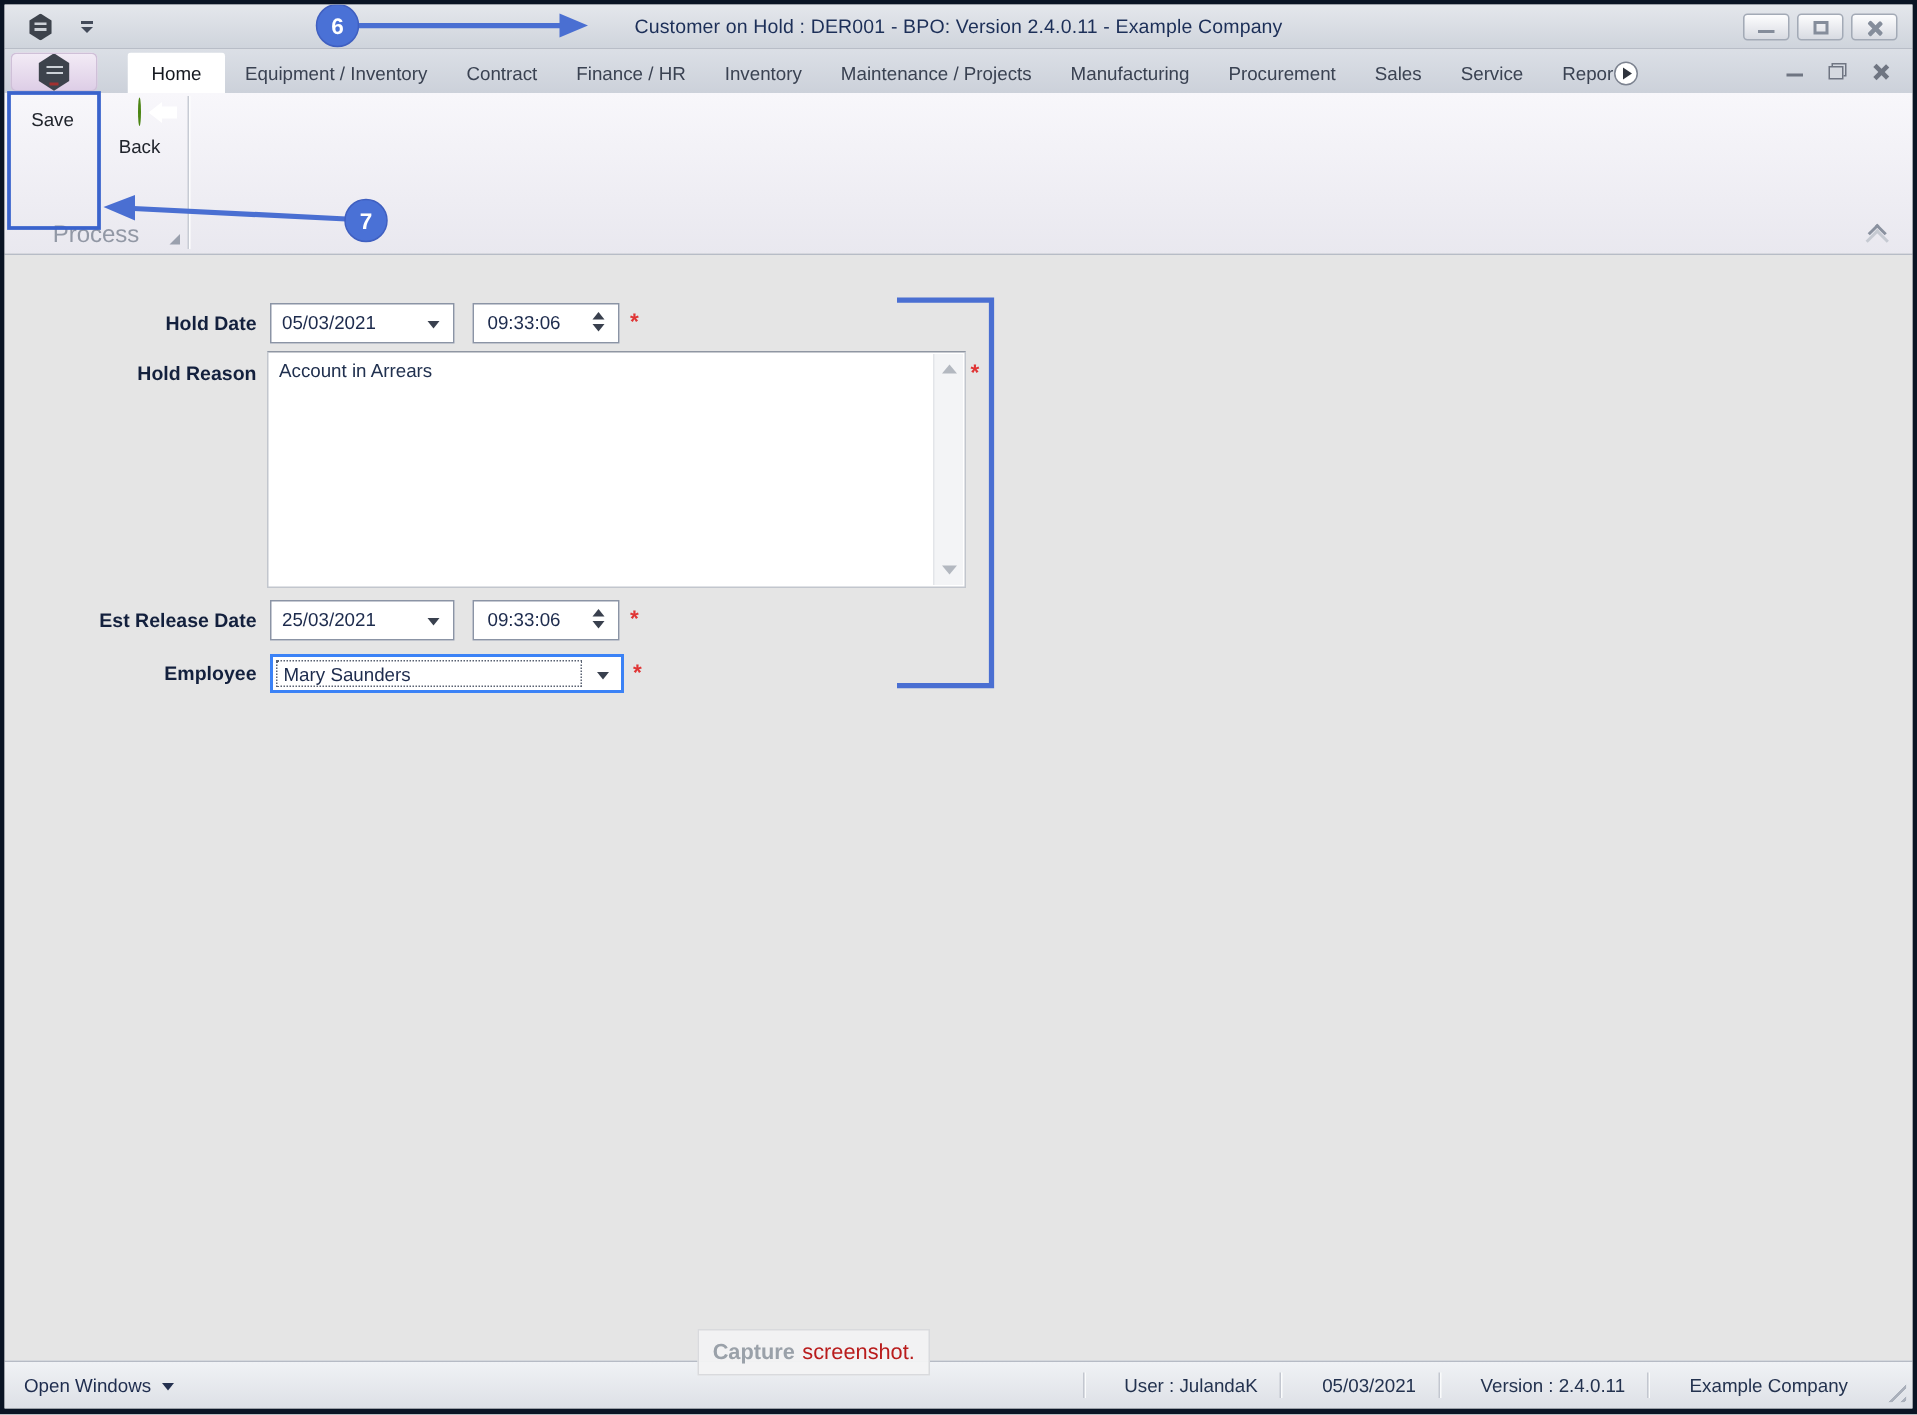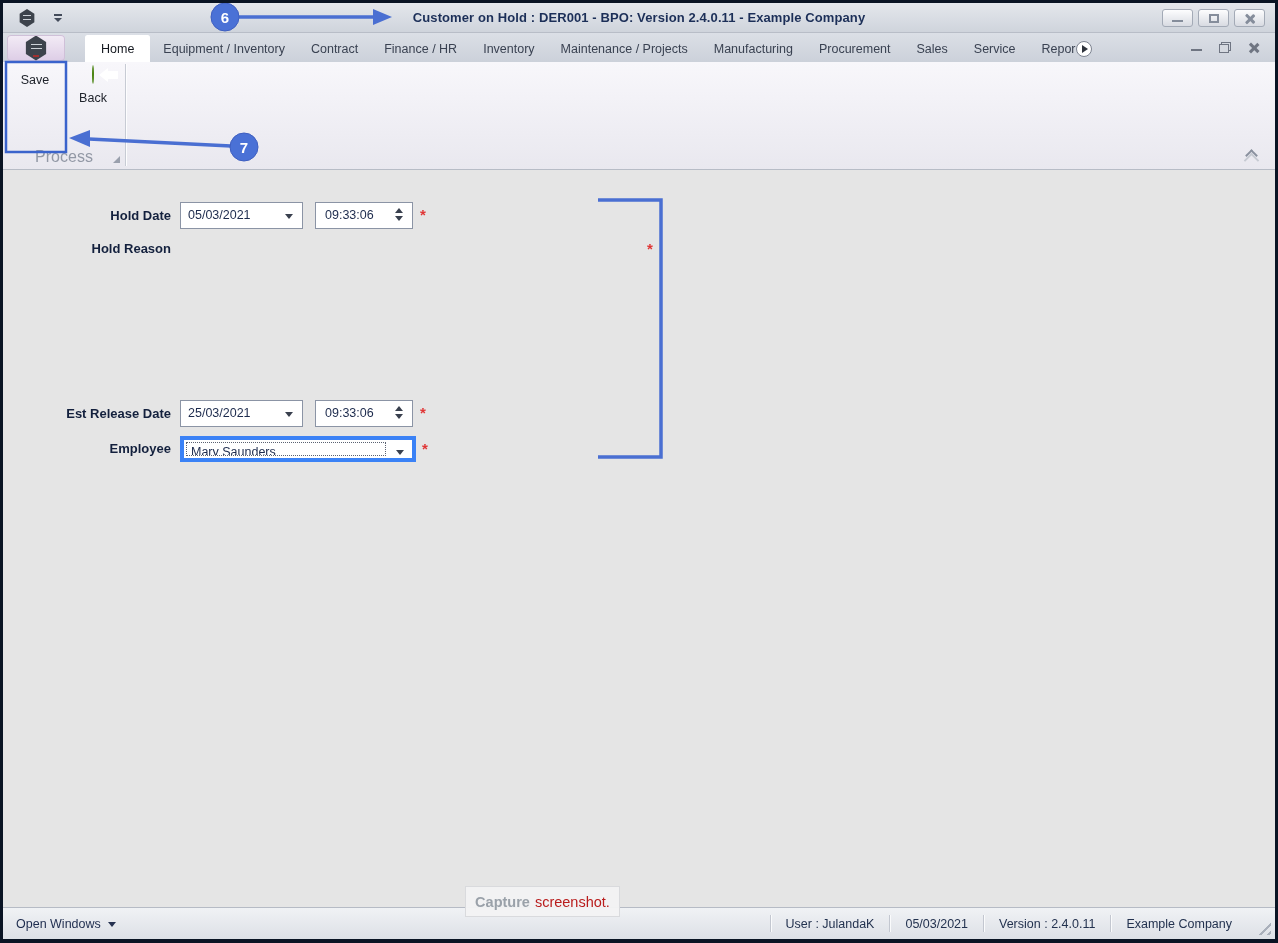--- a/index.html
+++ b/index.html
@@ -25,21 +25,21 @@
   .app-icon-small i, .app-icon-big i{
     position:absolute; left:25%; top:35%; width:50%; height:30%;
     background:repeating-linear-gradient(#ccd1d7 0 1.5px, transparent 1.5px 4px);
   }
   .qat-arrow{ position:absolute; left:50px; top:11px; width:9px; }
   .qat-arrow .bar{ display:block; width:8px; height:1.5px; background:#434b5a; margin:0 auto 2px; }
   .qat-arrow .tri{ display:block; width:0; height:0; margin:0 auto;
     border-left:4px solid transparent; border-right:4px solid transparent; border-top:4px solid #434b5a; }
   .title-text{
     position:absolute; left:0; right:0; top:0; height:30px; line-height:29px;
-    text-align:center; font-size:13px; font-weight:bold; color:#1c2f58; letter-spacing:.1px;
+    text-align:center; font-size:13px; font-weight:normal; color:#1c2f58; letter-spacing:.1px;
   }
   .win-controls{ position:absolute; right:10px; top:6px; display:flex; gap:5px; }
   .win-btn{
     width:31px; height:18px; border:1px solid #a3aab6; border-radius:3px;
     background:linear-gradient(#fdfdfe,#d8dbe2);
     display:flex; align-items:center; justify-content:center; cursor:default;
   }
   .glyph-min{ width:11px; height:2.5px; background:#858d9b; margin-top:6px; }
   .glyph-max{ width:10px; height:9px; border:2px solid #858d9b; }
   .glyph-x{ position:relative; width:11px; height:11px; }
@@ -185,21 +185,21 @@
     position:absolute; right:1px; top:1px; bottom:1px; width:20px;
     background:#f3f4f6; border-left:1px solid #e3e5e9;
   }
   .memo-scroll .up{ position:absolute; top:7px; left:50%; transform:translateX(-50%);
     width:0; height:0; border-left:5px solid transparent; border-right:5px solid transparent; border-bottom:6px solid #b3b8c0; }
   .memo-scroll .down{ position:absolute; bottom:7px; left:50%; transform:translateX(-50%);
     width:0; height:0; border-left:5px solid transparent; border-right:5px solid transparent; border-top:6px solid #b3b8c0; }
 
   .combo-focus{
     position:absolute; left:177px; top:266px; width:236px; height:26px;
-    background:#fff; border:4px solid #3b82f6; cursor:default;
+    background:#fff; border:2px solid #3b82f6; cursor:default;
   }
   .combo-focus .txt{
     position:absolute; left:2px; top:2px; right:26px; bottom:2px;
     border:1px dotted #5a6272; font-size:12.5px; color:#1d2b4d; line-height:19px; padding-left:4px;
     white-space:nowrap; overflow:hidden;
   }
   .combo-focus .dd-arrow{
     position:absolute; right:8px; top:10px; width:0; height:0;
     border-left:4px solid transparent; border-right:4px solid transparent; border-top:5px solid #39404e;
   }
@@ -222,21 +222,21 @@
   }
   .open-windows{
     position:absolute; left:13px; top:0; height:31px; display:flex; align-items:center; gap:7px;
     font-size:12.5px; color:#1e2c4e; cursor:default;
   }
   .ow-arrow{ width:0; height:0; border-left:4px solid transparent; border-right:4px solid transparent; border-top:5px solid #253150; margin-top:2px; }
   .status-right{
     position:absolute; right:28px; top:0; height:31px; display:flex; align-items:center;
     font-size:12.5px; color:#23324f;
   }
-  .status-cell{ padding:0 15px; white-space:nowrap; }
+  .status-cell{ padding:0 15px; white-space:nowrap;margin-left:12px; }
   .status-sep{ width:1px; height:17px; background:#c3c7d0; box-shadow:1px 0 0 #fafbfc; }
   .grip{
     position:absolute; right:4px; bottom:4px; width:14px; height:14px;
     clip-path:polygon(100% 0,100% 100%,0 100%);
     background:repeating-linear-gradient(135deg,#aab0bb 0 2px,transparent 2px 5.5px);
   }
 
   
   .anno-svg{ position:absolute; left:0; top:0; width:1272px; height:936px; z-index:60; pointer-events:none; }
   .anno-svg text{ font-family:"Liberation Sans",sans-serif; font-size:15px; font-weight:bold; fill:#fff; }
@@ -354,20 +354,27 @@
     <div class="spinbox" style="left:312px; top:32px; width:98px;">
       <span>09:33:06</span>
       <span class="spin-arrows">
           <span class="spin-up"></span>
           <span class="spin-down"></span>
         </span>
     </div>
     <span class="req" style="left:417px; top:36px;">*</span>
 
     <div class="fld-label" style="top:71px; line-height:16px;">Hold Reason</div>
+    <div class="memo">
+      <span>Account in Arrears</span>
+      <span class="memo-scroll">
+        <span class="up"></span>
+        <span class="down"></span>
+      </span>
+    </div>
     <span class="req" style="left:644px; top:70px;">*</span>
 
     <div class="fld-label" style="top:230px; line-height:27px;">Est Release Date</div>
     <div class="combo" style="left:177px; top:230px; width:123px;">
       <span>25/03/2021</span>
       <span class="dd-arrow"></span>
     </div>
     <div class="spinbox" style="left:312px; top:230px; width:98px;">
       <span>09:33:06</span>
       <span class="spin-arrows">

